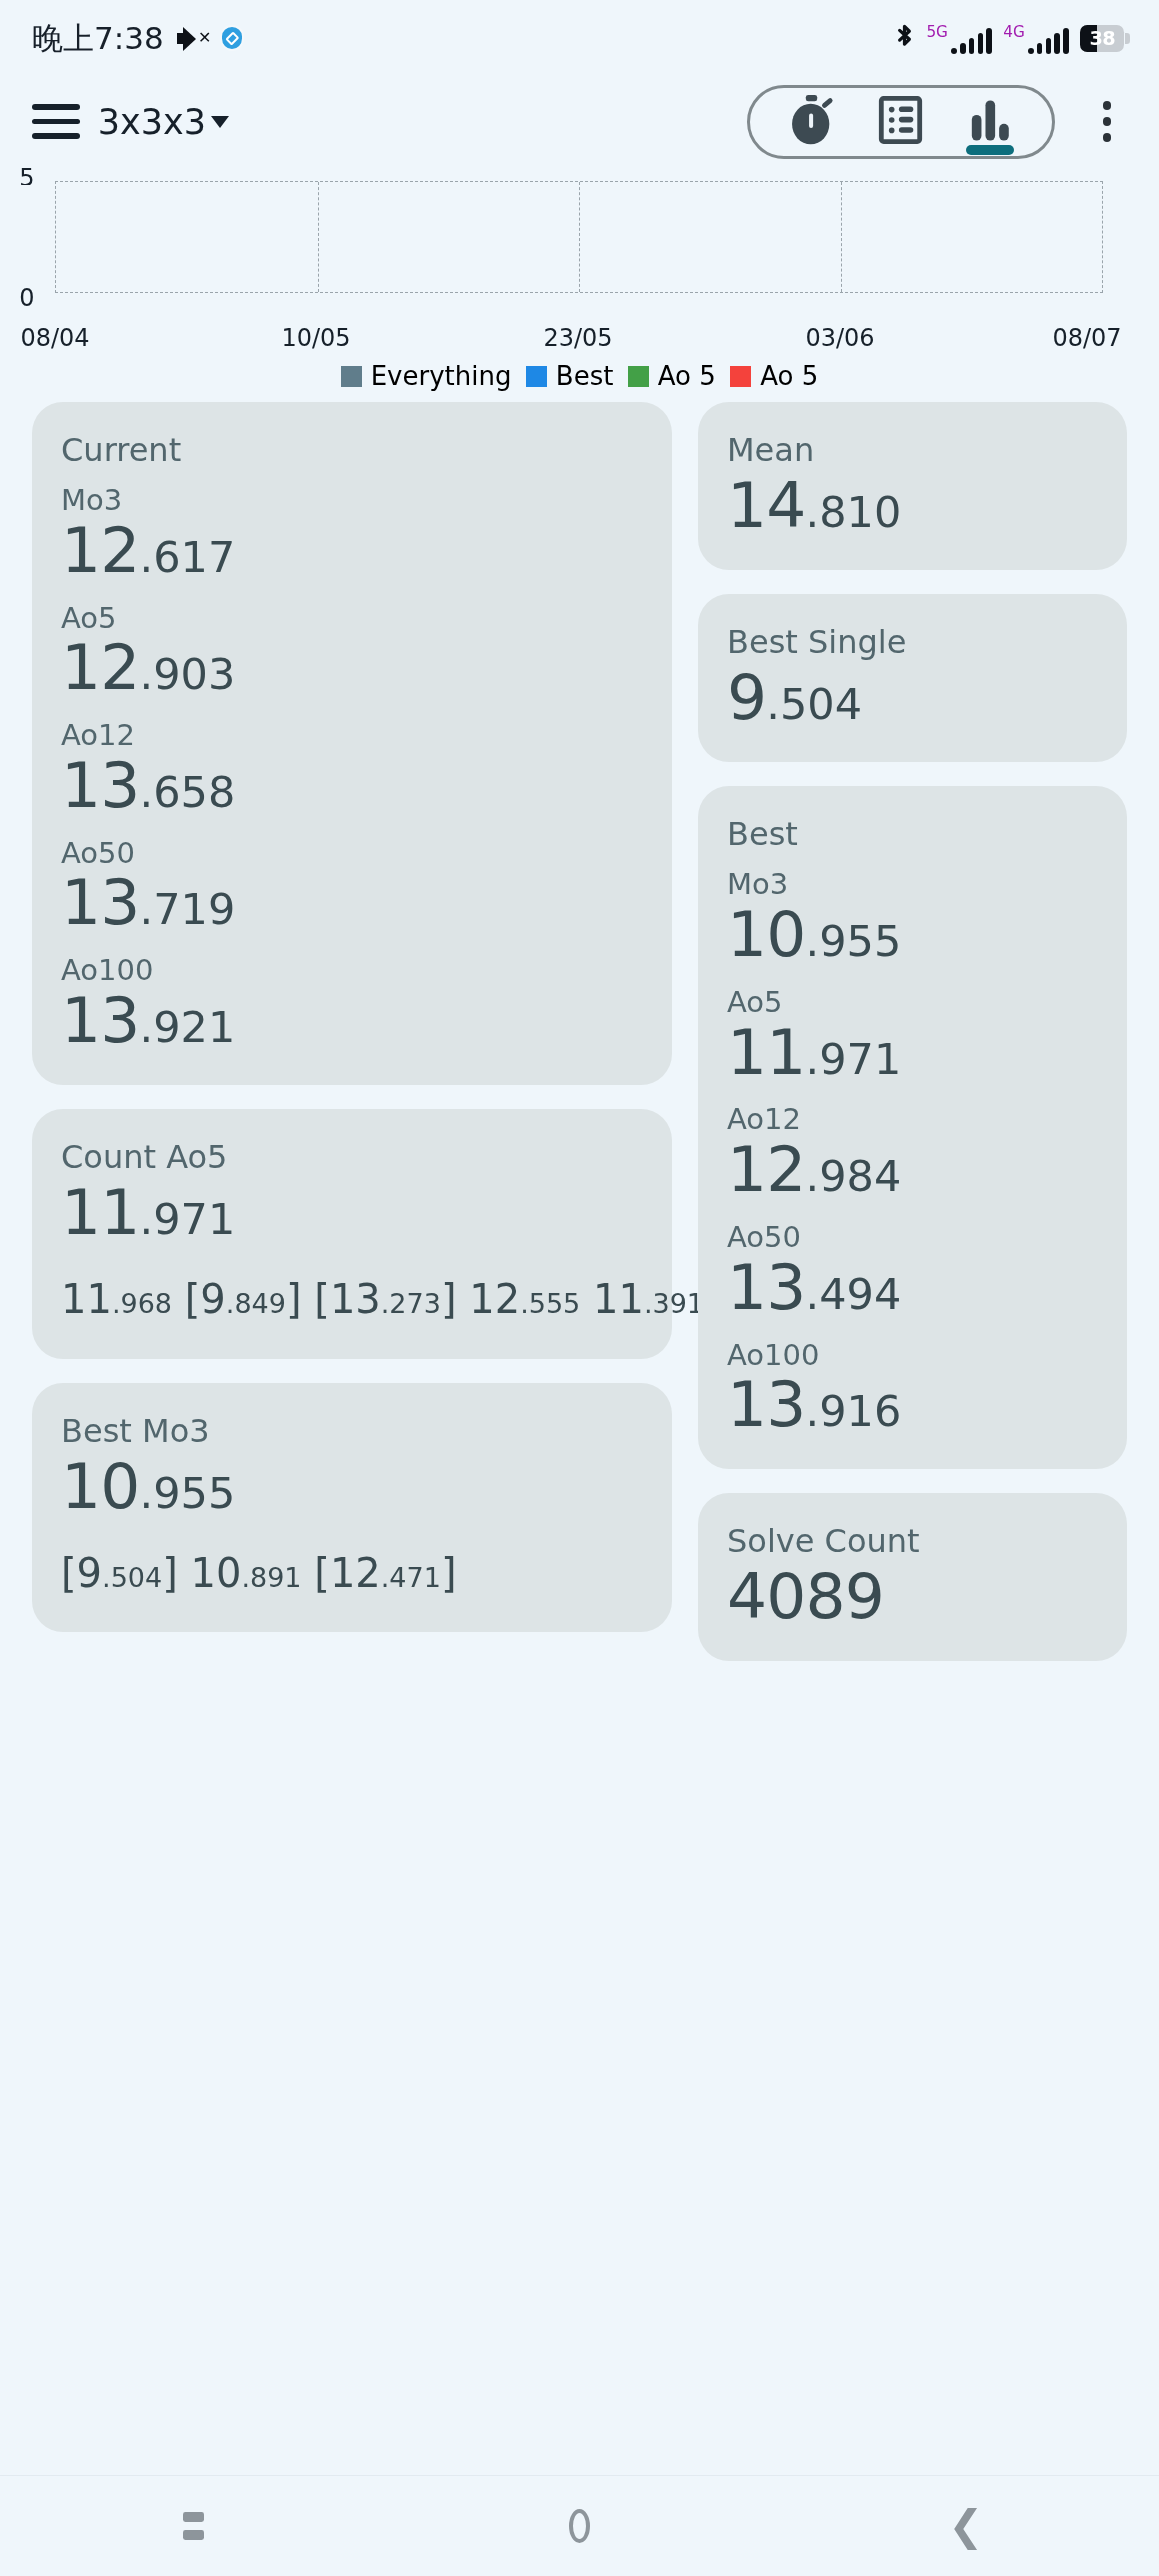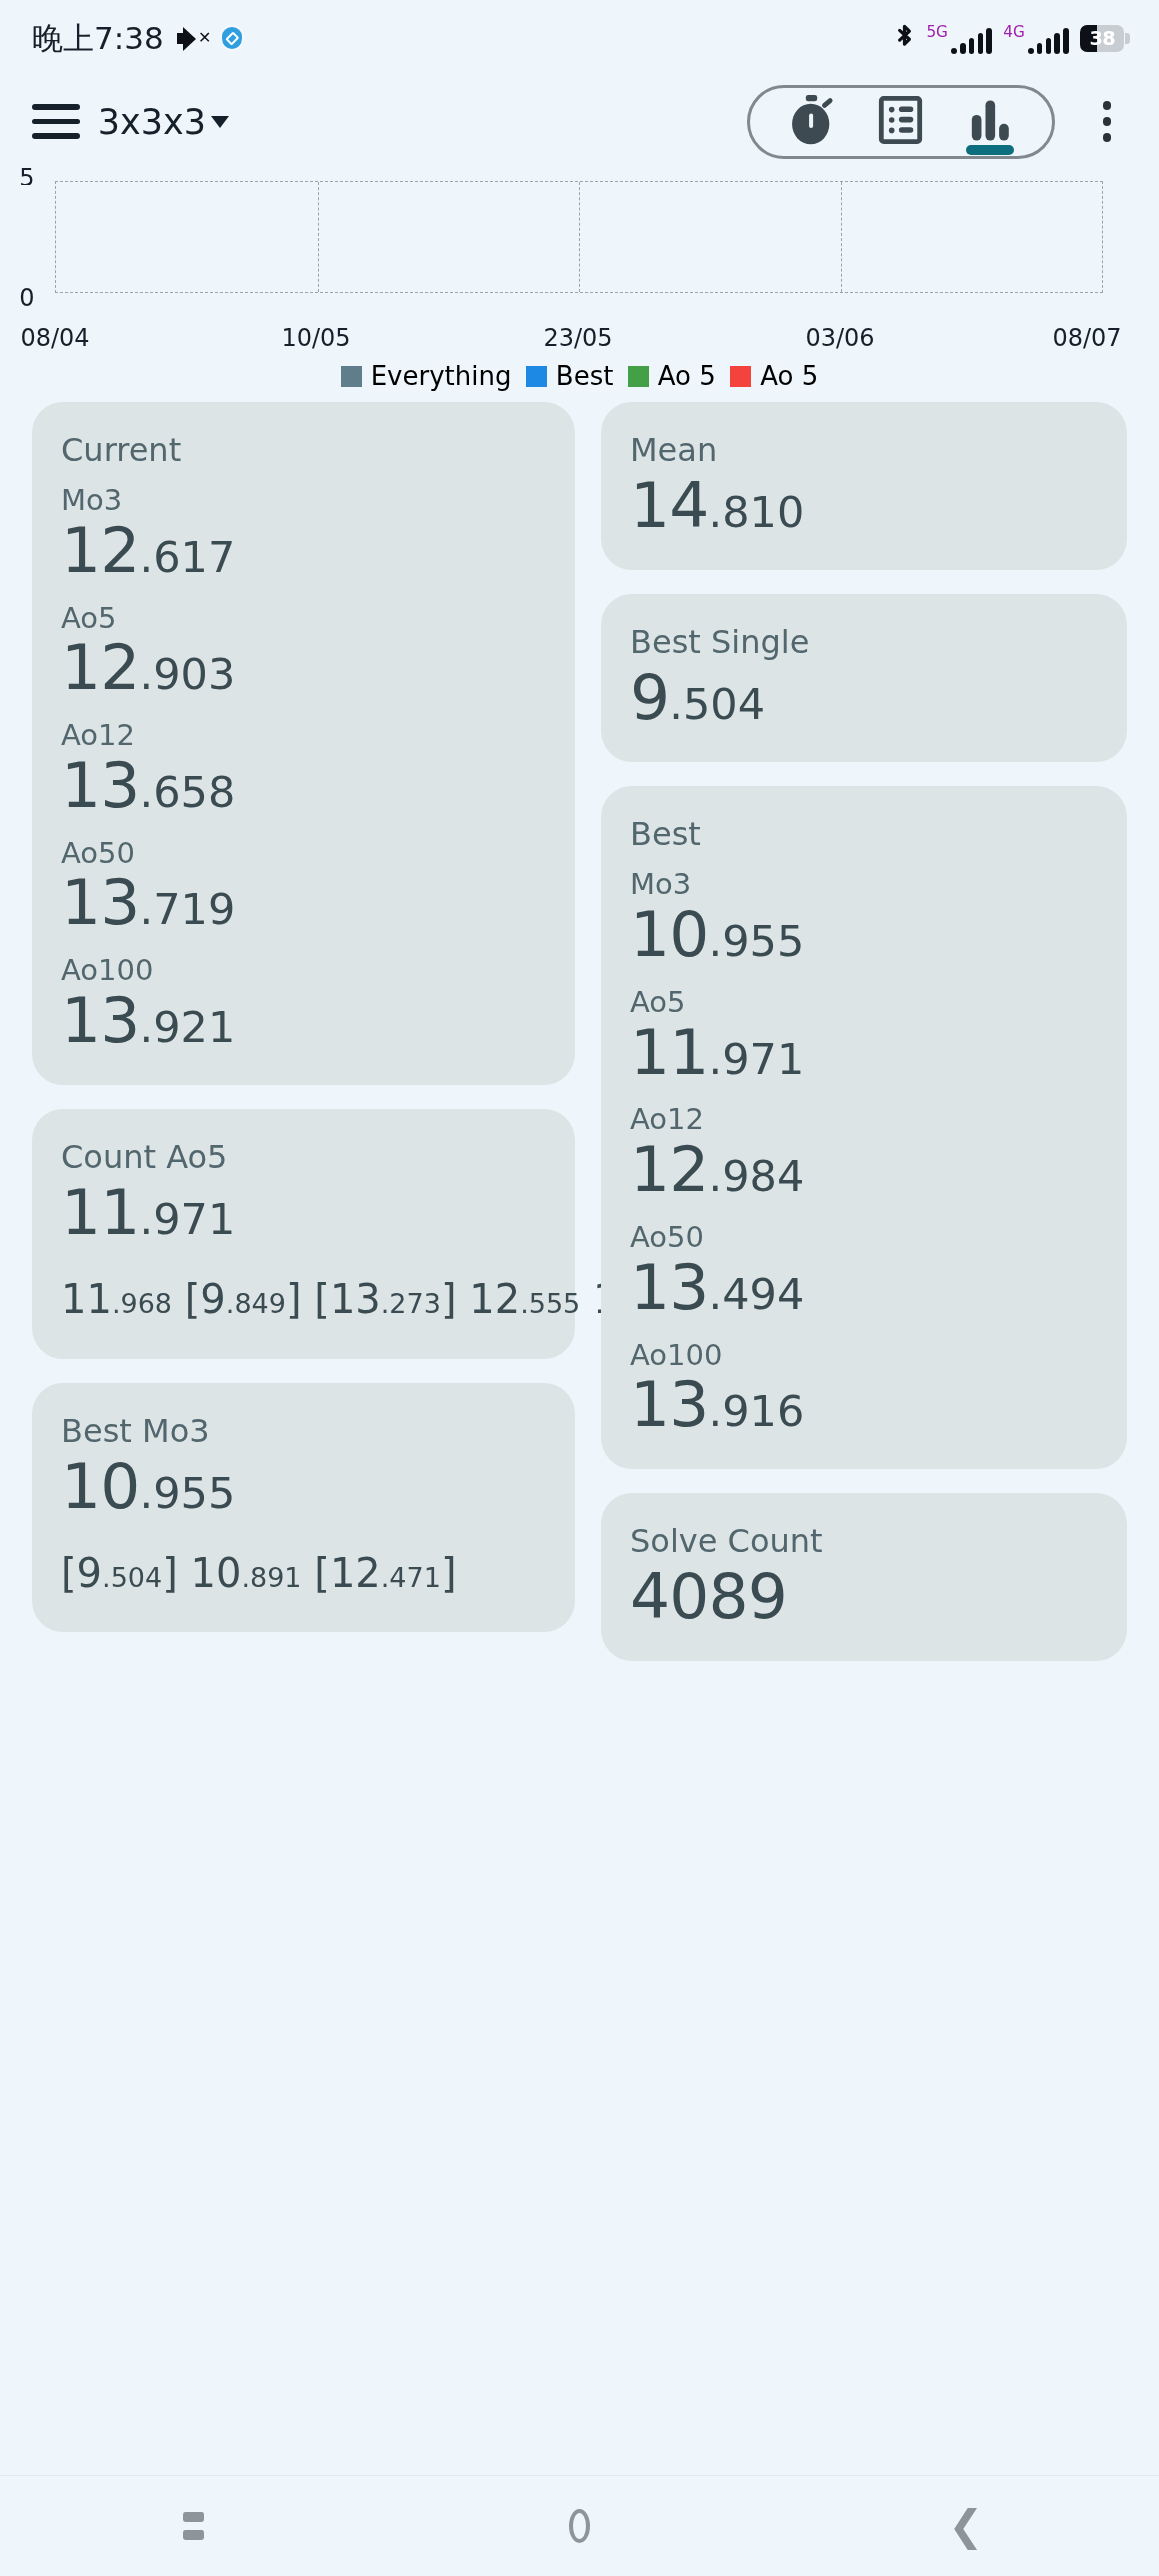--- a/index.html
+++ b/index.html
@@ -100,21 +100,21 @@
   .x-lab { position:absolute; font-size:24px; color:#16202a; transform:translateX(-50%); }
 
   .legend { display:flex; align-items:center; justify-content:center; gap:14.5px; margin-top:42px; }
   .legend .item { display:flex; align-items:center; gap:8.9px; }
   .legend .sw { width:21px; height:21px; display:block; }
   .legend .lbl { font-size:26px; color:#000000; }
 
   
   .content { padding:11.3px 32px 0 32px; display:flex; gap:26px; align-items:flex-start; }
   .col { display:flex; flex-direction:column; gap:24px; }
-  .col-left { width:543px; }
+  .col-left { width:640px; }
   .col-right { width:538px; }
 
   .card {
     background:#dde4e6; border-radius:31px; padding:29px 29px 32px 29px;
   }
   .card-title { font-size:32px; color:#52666d; margin-bottom:4.8px; }
   .sub-label { font-size:29px; color:#52666d; margin-top:17.7px; }
   .sub-label.first { margin-top:14px; }
   .bignum { line-height:1.02; margin-top:1.6px; white-space:nowrap; }
   .bignum .int { font-size:63px; color:#3a4b51; letter-spacing:-0.8px; }

